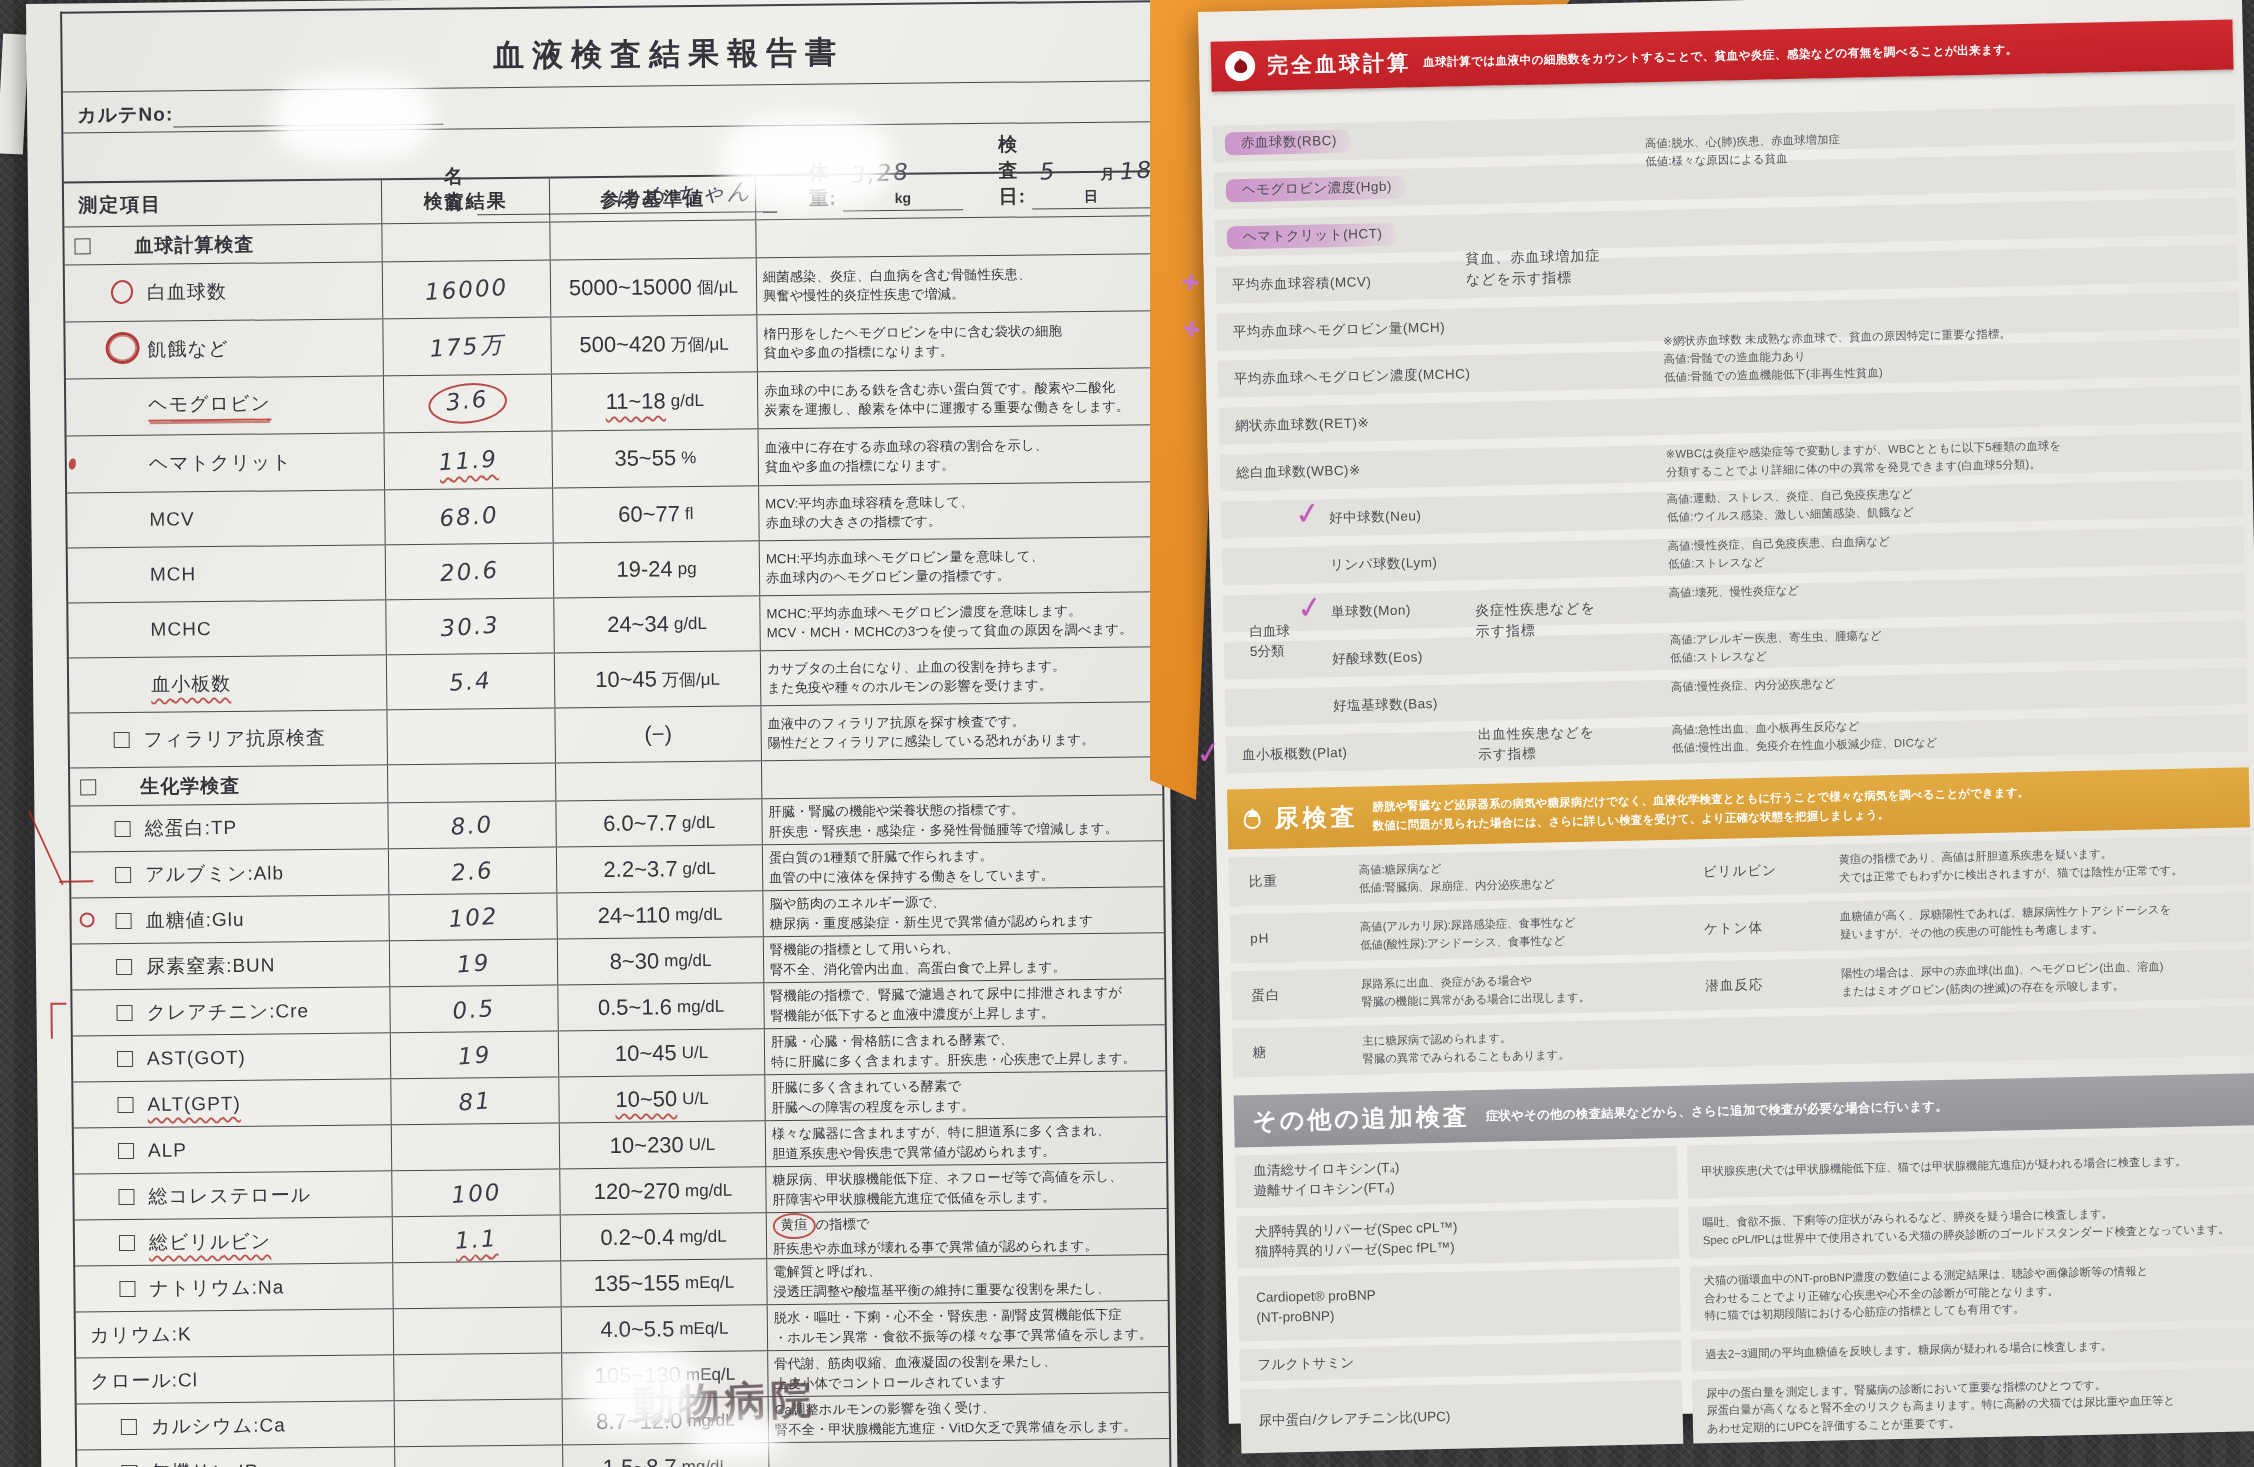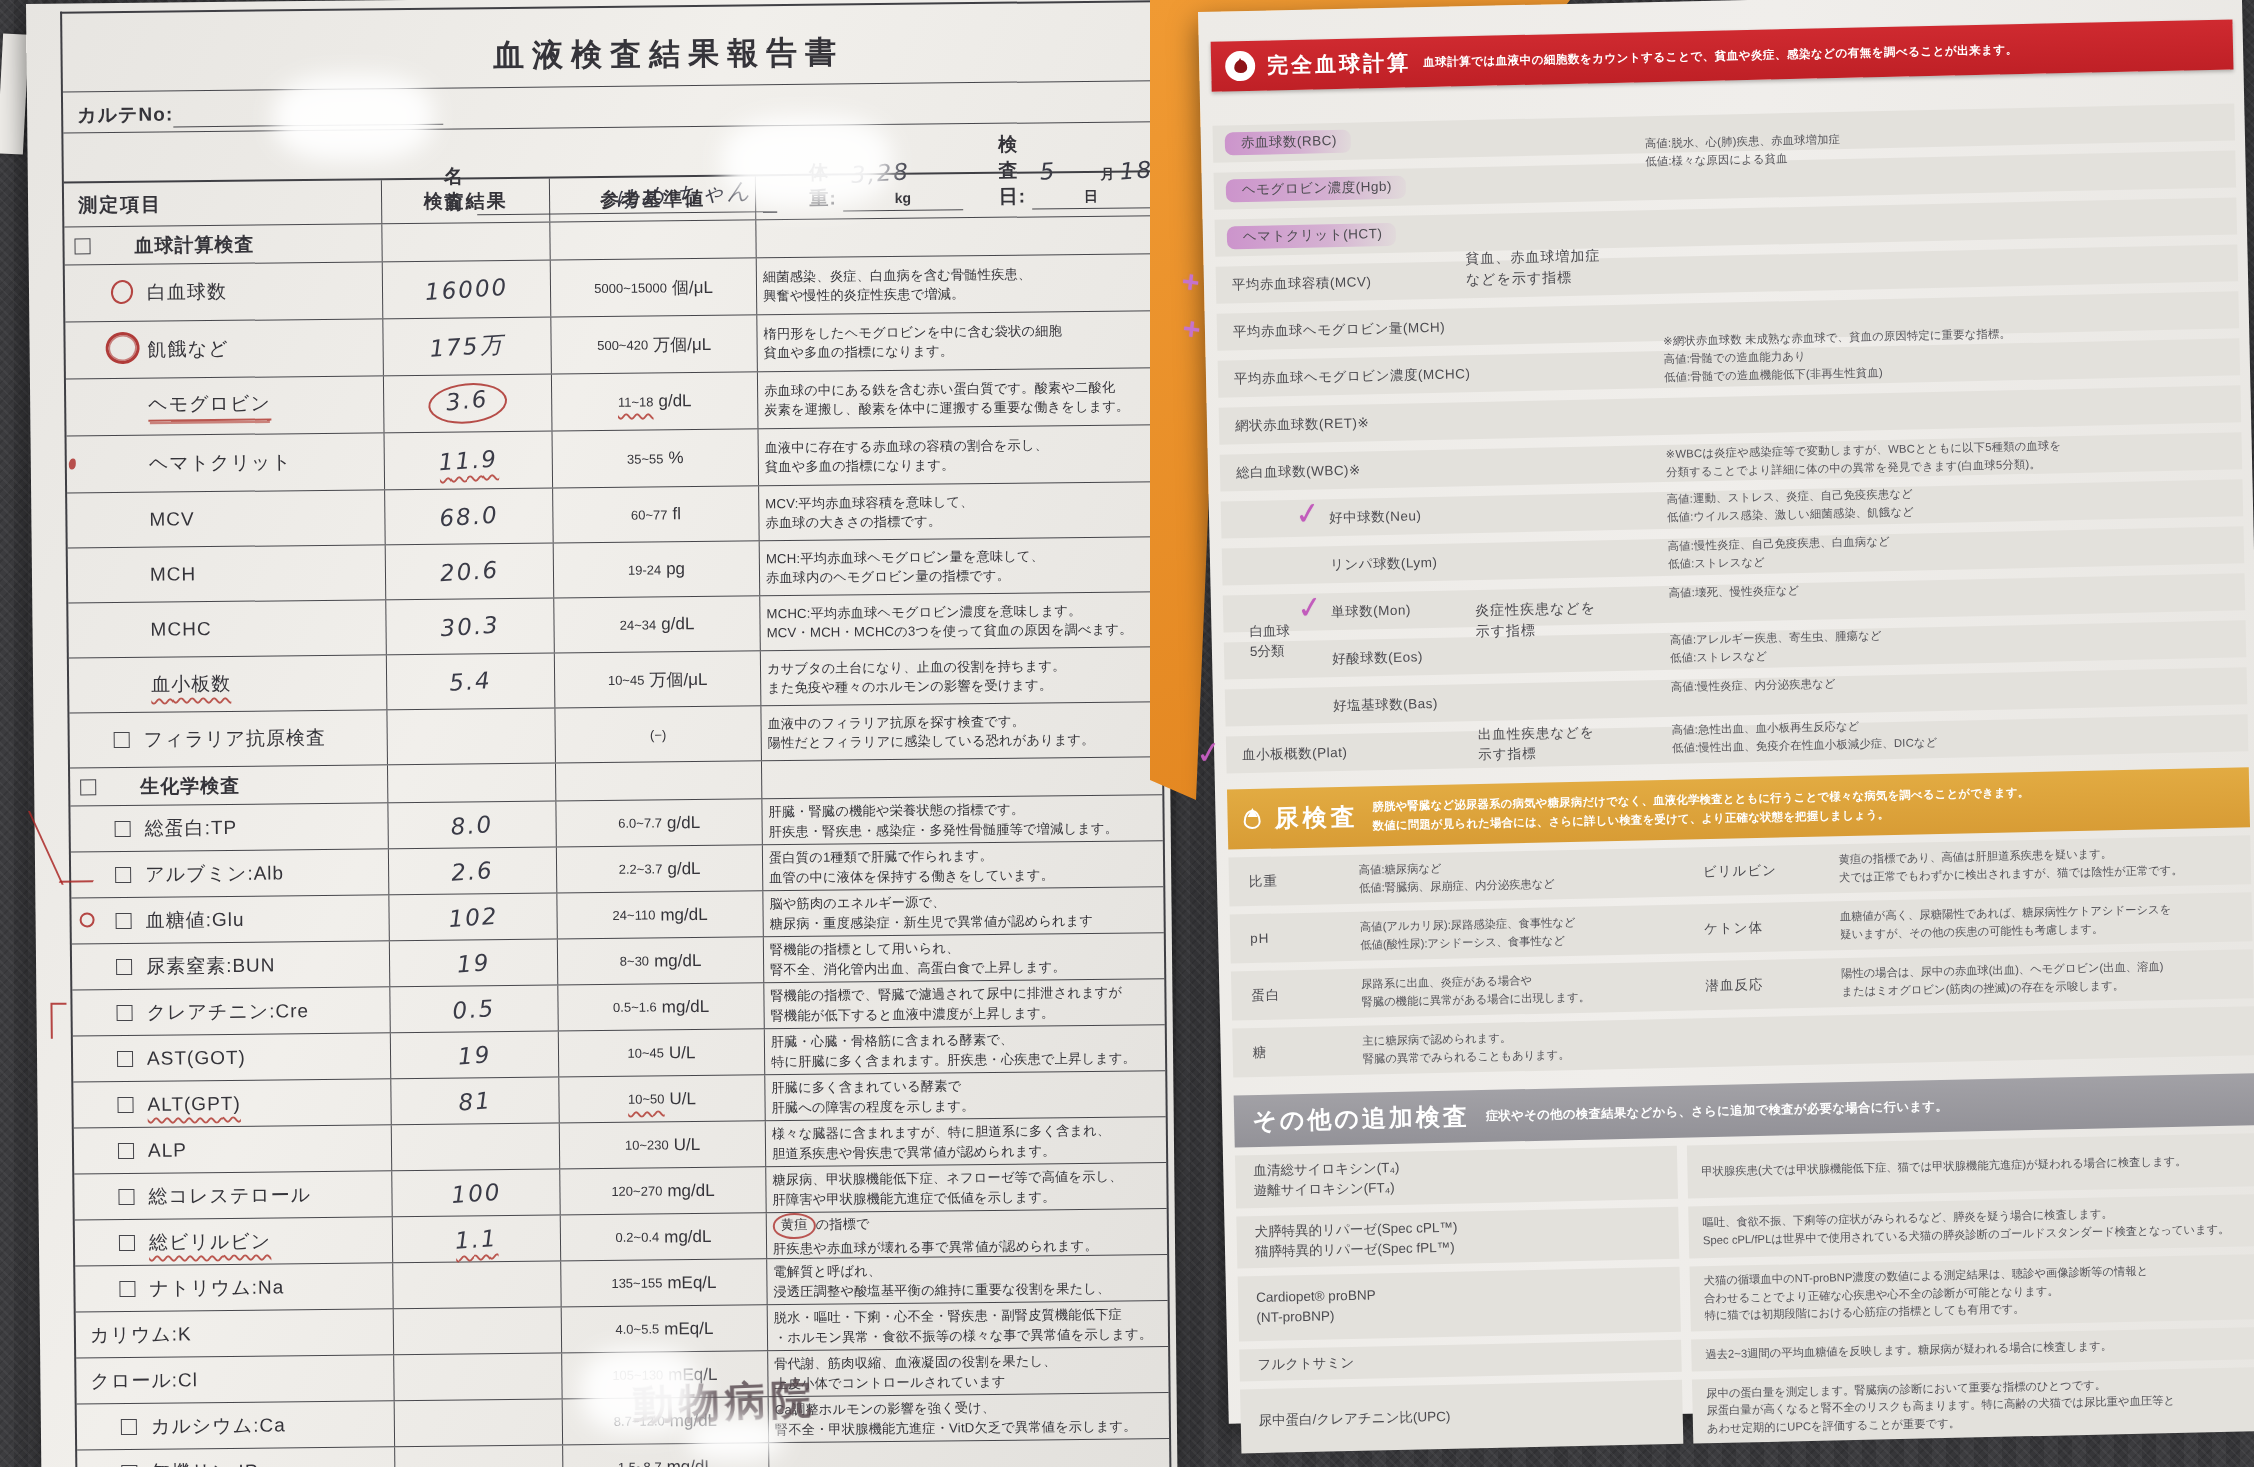--- a/index.html
+++ b/index.html
@@ -43,21 +43,21 @@
   .c-item{width:318px;border-right:1.5px solid #46464b;display:flex;align-items:center;position:relative;}
   .c-res{width:168px;border-right:1.5px solid #46464b;display:flex;align-items:center;justify-content:center;}
   .c-rg{width:206px;border-right:1.5px solid #46464b;display:flex;align-items:center;justify-content:center;gap:5px;flex-wrap:wrap;padding:0 4px;text-align:center;}
   .c-desc{flex:1;display:flex;align-items:center;padding:2px 6px;}
   .lab{font-size:19px;letter-spacing:1px;}
   .ind0 .lab{margin-left:44px;font-weight:bold;}
   .ind1 .lab{margin-left:14px;}
   .ind2 .lab{margin-left:82px;}
   .cbx{width:16px;height:16px;border:1.8px solid #46464b;display:inline-block;margin-left:10px;flex:none;}
   .ind1 .cbx{margin-left:44px;}
-  .rgv{font-size:13px;white-space:nowrap;}
+  .rgv{font-size:22px;white-space:nowrap;}
   .rgu{font-size:17px;white-space:nowrap;}
   .dsc{font-size:13.2px;line-height:1.45;white-space:pre-line;letter-spacing:.2px;}
   .hdr .c-item,.hdr .c-res,.hdr .c-rg{font-size:19px;font-weight:bold;justify-content:center;align-items:center;letter-spacing:2px;}
   .hdr .c-item{justify-content:flex-start;padding-left:14px;}
 
   
   .lab-redline{border-bottom:2.5px solid rgba(178,60,52,.85);box-shadow:0 4px 0 -1.5px rgba(178,60,52,.6);padding-bottom:2px;}
   .lab-wavy,.wavy-red{text-decoration-line:underline;text-decoration-style:wavy;text-decoration-color:rgba(178,60,52,.85);text-decoration-thickness:2px;text-underline-offset:7px;}
   .ring-res{border:2.5px solid rgba(172,48,44,.85);border-radius:50%;padding:2px 16px 8px;transform:rotate(-5deg);}
   .ringw{border:2px solid rgba(172,48,44,.8);border-radius:50%;padding:0 6px 2px;display:inline-block;}

